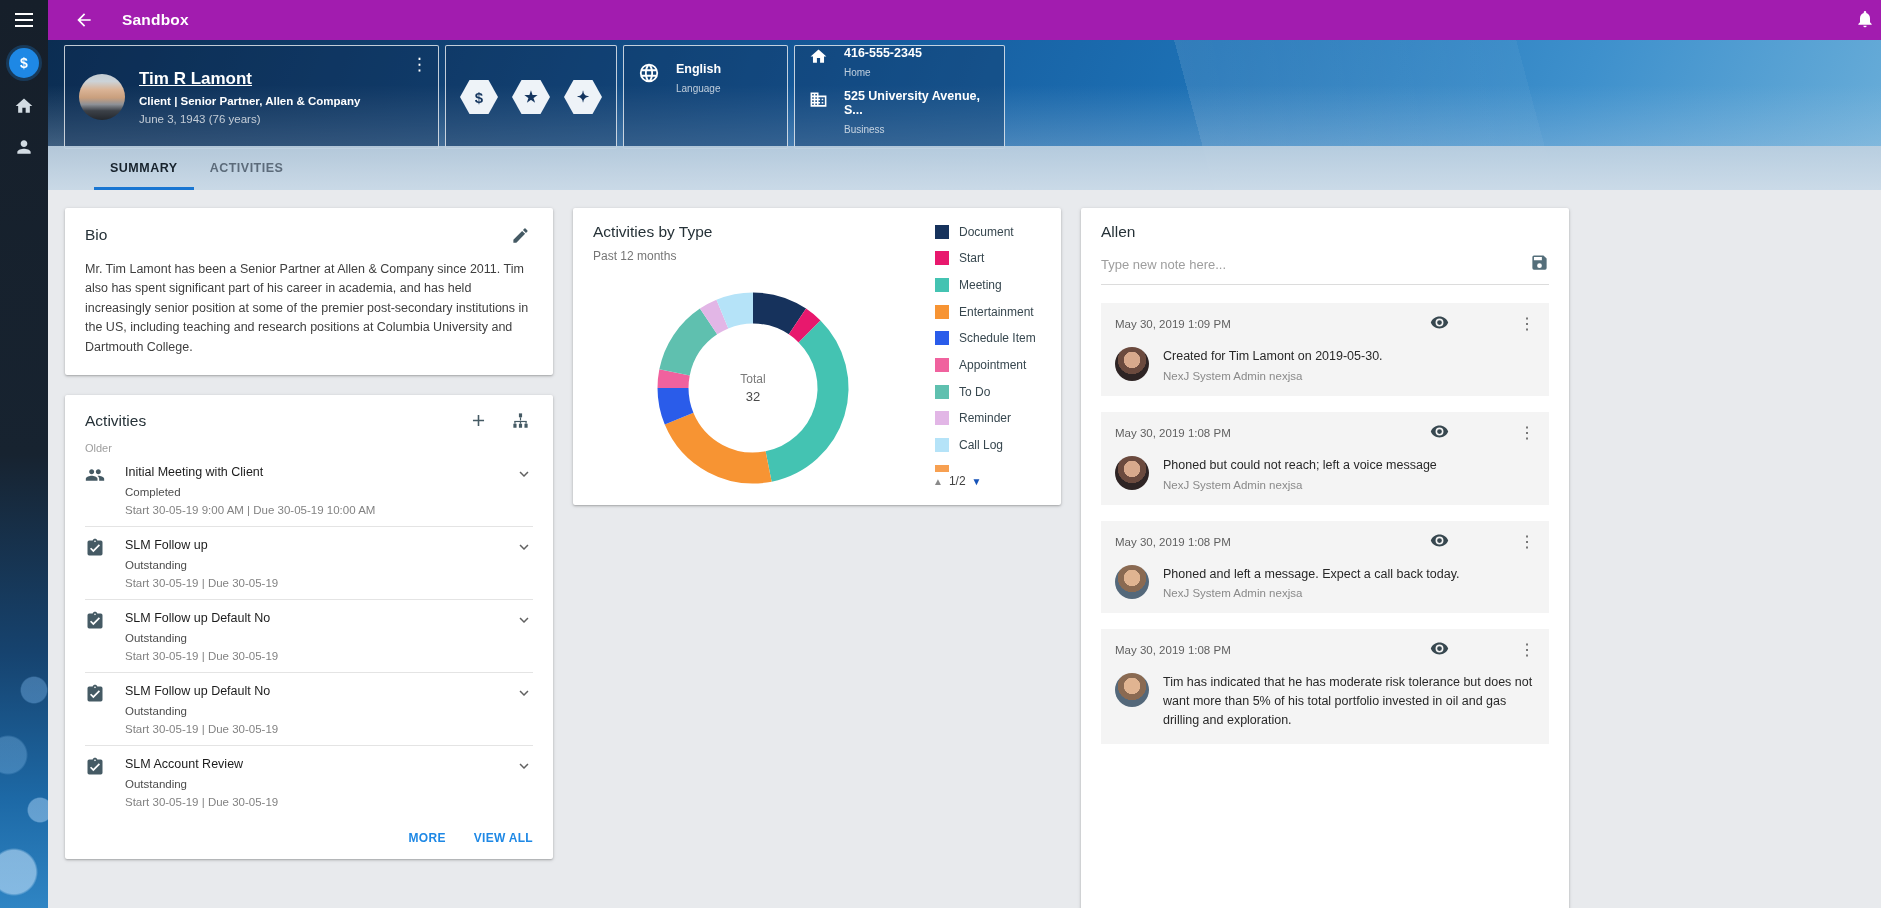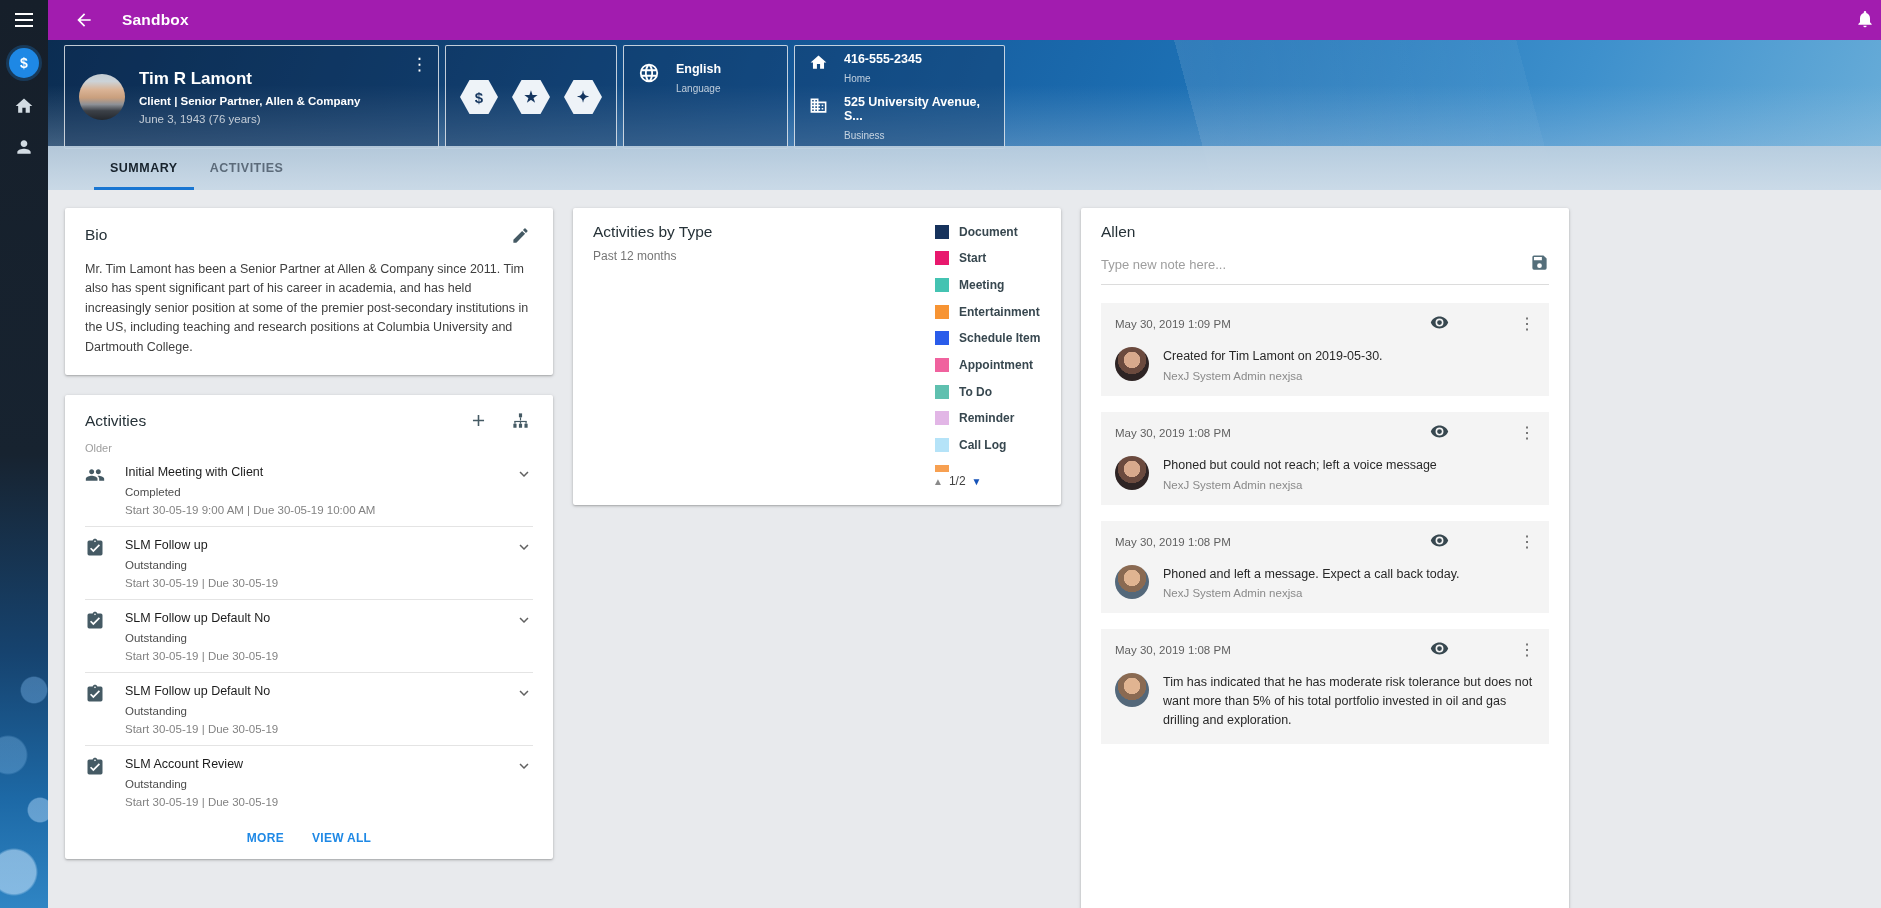--- a/index.html
+++ b/index.html
@@ -38,32 +38,32 @@
     background:linear-gradient(112deg,#0b2d52 0%,#103e6e 18%,#15599a 42%,#1d71b5 62%,#3e90cc 82%,#6aaed9 100%); }
   .hero::before { content:""; position:absolute; right:0; top:0; width:60%; height:100%;
     background:linear-gradient(75deg, transparent 38%, rgba(255,255,255,.10) 38%, rgba(255,255,255,.04) 68%, transparent 68%); }
   .hero::after { content:""; position:absolute; left:0; right:0; bottom:0; height:70%;
     background:linear-gradient(180deg, transparent 0%, rgba(190,212,232,.35) 70%, rgba(203,220,235,.65) 100%); }
   .hero-cards { position:absolute; top:5px; left:16px; display:flex; gap:6px; height:104px; z-index:2; }
   .hcard { border:1px solid rgba(255,255,255,.75); background:rgba(14,44,80,.32); border-radius:2px; color:#fff; position:relative; }
   .hcard.profile { width:375px; display:flex; align-items:center; gap:14px; padding:0 14px; }
   .avatar-big { width:46px; height:46px; border-radius:50%; flex:none;
     background:linear-gradient(180deg,#c4ccd2 0%,#ccd3d8 16%,#dab496 34%,#c99f7d 52%,#8e9197 66%,#3c4148 80%,#23272d 100%); }
-  .pname { font-size:17px; font-weight:700; }
+  .pname { font-size:17px; font-weight:700;text-decoration:underline; }
   .prole { font-size:11.5px; font-weight:700; margin-top:6px; }
   .pbirth { font-size:11.5px; color:rgba(255,255,255,.72); margin-top:6px; }
   .kebab { position:absolute; top:6px; right:4px; background:none; border:none; color:#fff; font-size:17px; line-height:1; cursor:pointer; padding:4px 6px; }
   .hcard.badges { width:172px; display:flex; align-items:center; justify-content:center; gap:14px; }
   .hex { width:38px; height:34px; clip-path:polygon(25% 0,75% 0,100% 50%,75% 100%,25% 100%,0 50%);
     background:#eef3f8; color:#14355f; display:flex; align-items:center; justify-content:center; font-weight:700; font-size:15px; cursor:pointer; border:none; }
   .hcard.lang { width:165px; display:flex; gap:16px; padding:16px 14px; align-items:flex-start; }
   .hcard.lang svg { width:22px; height:22px; fill:#fff; flex:none; }
   .hval { font-size:12.5px; font-weight:700; }
   .hlab { font-size:10px; color:rgba(255,255,255,.72); margin-top:7px; }
-  .hcard.contact { width:211px; padding:6px 14px; }
+  .hcard.contact { width:211px; padding:0 14px; }
   .crow { display:flex; gap:16px; margin-bottom:11px; }
   .crow svg { width:19px; height:19px; fill:#fff; flex:none; margin-top:1px; }
 
   
   .tabs { position:absolute; left:0; right:0; bottom:0; height:44px; display:flex; padding-left:46px; z-index:3;
     background:linear-gradient(180deg, rgba(189,208,224,.92), rgba(204,219,232,.96)); }
   .tab { display:flex; align-items:center; padding:0 16px; font-size:12.5px; font-weight:700; letter-spacing:.5px;
     color:#5c6b7a; position:relative; cursor:pointer; }
   .tab.active { color:#17222c; }
   .tab.active::after { content:""; position:absolute; left:0; right:0; bottom:0; height:3px; background:#1976d2; }
@@ -87,34 +87,34 @@
   .card.activities .card-head { gap:16px; }
   .group-label { font-size:11px; color:#9e9e9e; margin-top:9px; }
   .act-item { display:grid; grid-template-columns:40px 1fr 28px; padding:11px 0 10px; border-bottom:1px solid #e4e4e4; }
   .act-item:last-child { border-bottom:none; }
   .act-icon svg { width:20px; height:20px; fill:#455a64; }
   .a-title { font-size:12.5px; color:#1c1c1c; }
   .a-status { font-size:11.5px; color:#4d4d4d; margin-top:7px; }
   .a-dates { font-size:11.5px; color:#828282; margin-top:6px; }
   .chev-btn { background:none; border:none; cursor:pointer; justify-self:end; height:20px; }
   .chev-btn svg { width:18px; height:18px; fill:#616161; }
-  .act-footer { display:flex; justify-content:center; padding:13px 0 14px;gap:28px; }
+  .act-footer { display:flex; justify-content:flex-end; padding:13px 0 14px;gap:28px; }
   .link-btn { background:none; border:none; cursor:pointer; font-size:12px; font-weight:700; color:#1e88e5; letter-spacing:.3px; font-family:inherit; }
 
   
   .card.chart { height:297px; padding:15px 20px; position:relative; }
   .chart-sub { font-size:12px; color:#757575; margin-top:8px; }
   .donut-wrap { position:absolute; left:76px; top:76px; width:208px; height:208px; }
   .donut-center { position:absolute; inset:0; display:flex; flex-direction:column; align-items:center; justify-content:center; gap:3px; pointer-events:none; }
   .donut-center .t1 { font-size:12px; color:#7a7a7a; }
   .donut-center .t2 { font-size:13px; color:#4a4a4a; }
   .legend { position:absolute; left:362px; top:16px; width:122px; height:248px; overflow:hidden; }
   .lg-item { display:flex; align-items:center; gap:10px; height:15px; margin-bottom:11.7px; }
   .lg-sq { width:14px; height:14px; flex:none; }
-  .lg-label { font-size:12px; color:#37474f; white-space:nowrap;font-weight:bold; }
+  .lg-label { font-size:12px; color:#37474f; white-space:nowrap; }
   .lg-pages { position:absolute; left:360px; top:266px; display:flex; align-items:center; gap:6px; }
   .pg-up { color:#8a8a8a; font-size:10px; background:none; border:none; cursor:pointer; }
   .pg-down { color:#1653b8; font-size:10px; background:none; border:none; cursor:pointer; }
   .pg-num { font-size:12px; color:#424242; }
 
   
   .card.notes { padding:15px 20px; min-height:750px; }
   .note-input-row { display:flex; align-items:center; gap:12px; margin-top:12px; border-bottom:1px solid #dcdcdc; padding-bottom:9px; }
   .note-input-row input { flex:1; border:none; outline:none; font-size:13px; color:#333; font-family:inherit; background:transparent; }
   .note-input-row input::placeholder { color:#9e9e9e; }
@@ -364,20 +364,37 @@
         </div>
       </section>
     </div>
 
     <div class="col">
       <section class="card chart">
         <div class="card-head">
             <h2>Activities by Type</h2>
           </div>
         <div class="chart-sub">Past 12 months</div>
+        <div class="donut-wrap">
+          <svg id="donut-svg" viewBox="0 0 208 208" width="208" height="208">
+              <path d="M 104 24 A 80 80 0 0 1 148.44561864156816 37.48243101579638" fill="none" stroke="#16325c" stroke-width="31"></path>
+              <path d="M 148.44561864156816 37.48243101579638 A 80 80 0 0 1 160.5685424949238 47.431457505076196" fill="none" stroke="#e8186d" stroke-width="31"></path>
+              <path d="M 160.5685424949238 47.431457505076196 A 80 80 0 0 1 119.60722576129025 182.46282243225843" fill="none" stroke="#44c3b2" stroke-width="31"></path>
+              <path d="M 119.60722576129025 182.46282243225843 A 80 80 0 0 1 30.089637399097057 134.61467458920717" fill="none" stroke="#f79433" stroke-width="31"></path>
+              <path d="M 30.089637399097057 134.61467458920717 A 80 80 0 0 1 24 104.00000000000001" fill="none" stroke="#2a5cea" stroke-width="31"></path>
+              <path d="M 24 104.00000000000001 A 80 80 0 0 1 25.537177567741566 88.39277423870973" fill="none" stroke="#f0629e" stroke-width="31"></path>
+              <path d="M 25.537177567741566 88.39277423870973 A 80 80 0 0 1 59.554381358431826 37.48243101579638" fill="none" stroke="#5fc0af" stroke-width="31"></path>
+              <path d="M 59.554381358431826 37.48243101579638 A 80 80 0 0 1 73.38532541079283 30.089637399097057" fill="none" stroke="#e2b6e6" stroke-width="31"></path>
+              <path d="M 73.38532541079283 30.089637399097057 A 80 80 0 0 1 103.99999999999999 24" fill="none" stroke="#b5e3f8" stroke-width="31"></path>
+            </svg>
+          <div class="donut-center">
+            <div class="t1">Total</div>
+            <div class="t2">32</div>
+          </div>
+        </div>
         <div class="legend" id="legend">
   <div class="lg-item">
     <span class="lg-sq" style="background: rgb(22, 50, 92);"></span>
     <span class="lg-label">Document</span>
   </div>
 
   <div class="lg-item">
     <span class="lg-sq" style="background: rgb(232, 24, 109);"></span>
     <span class="lg-label">Start</span>
   </div>

